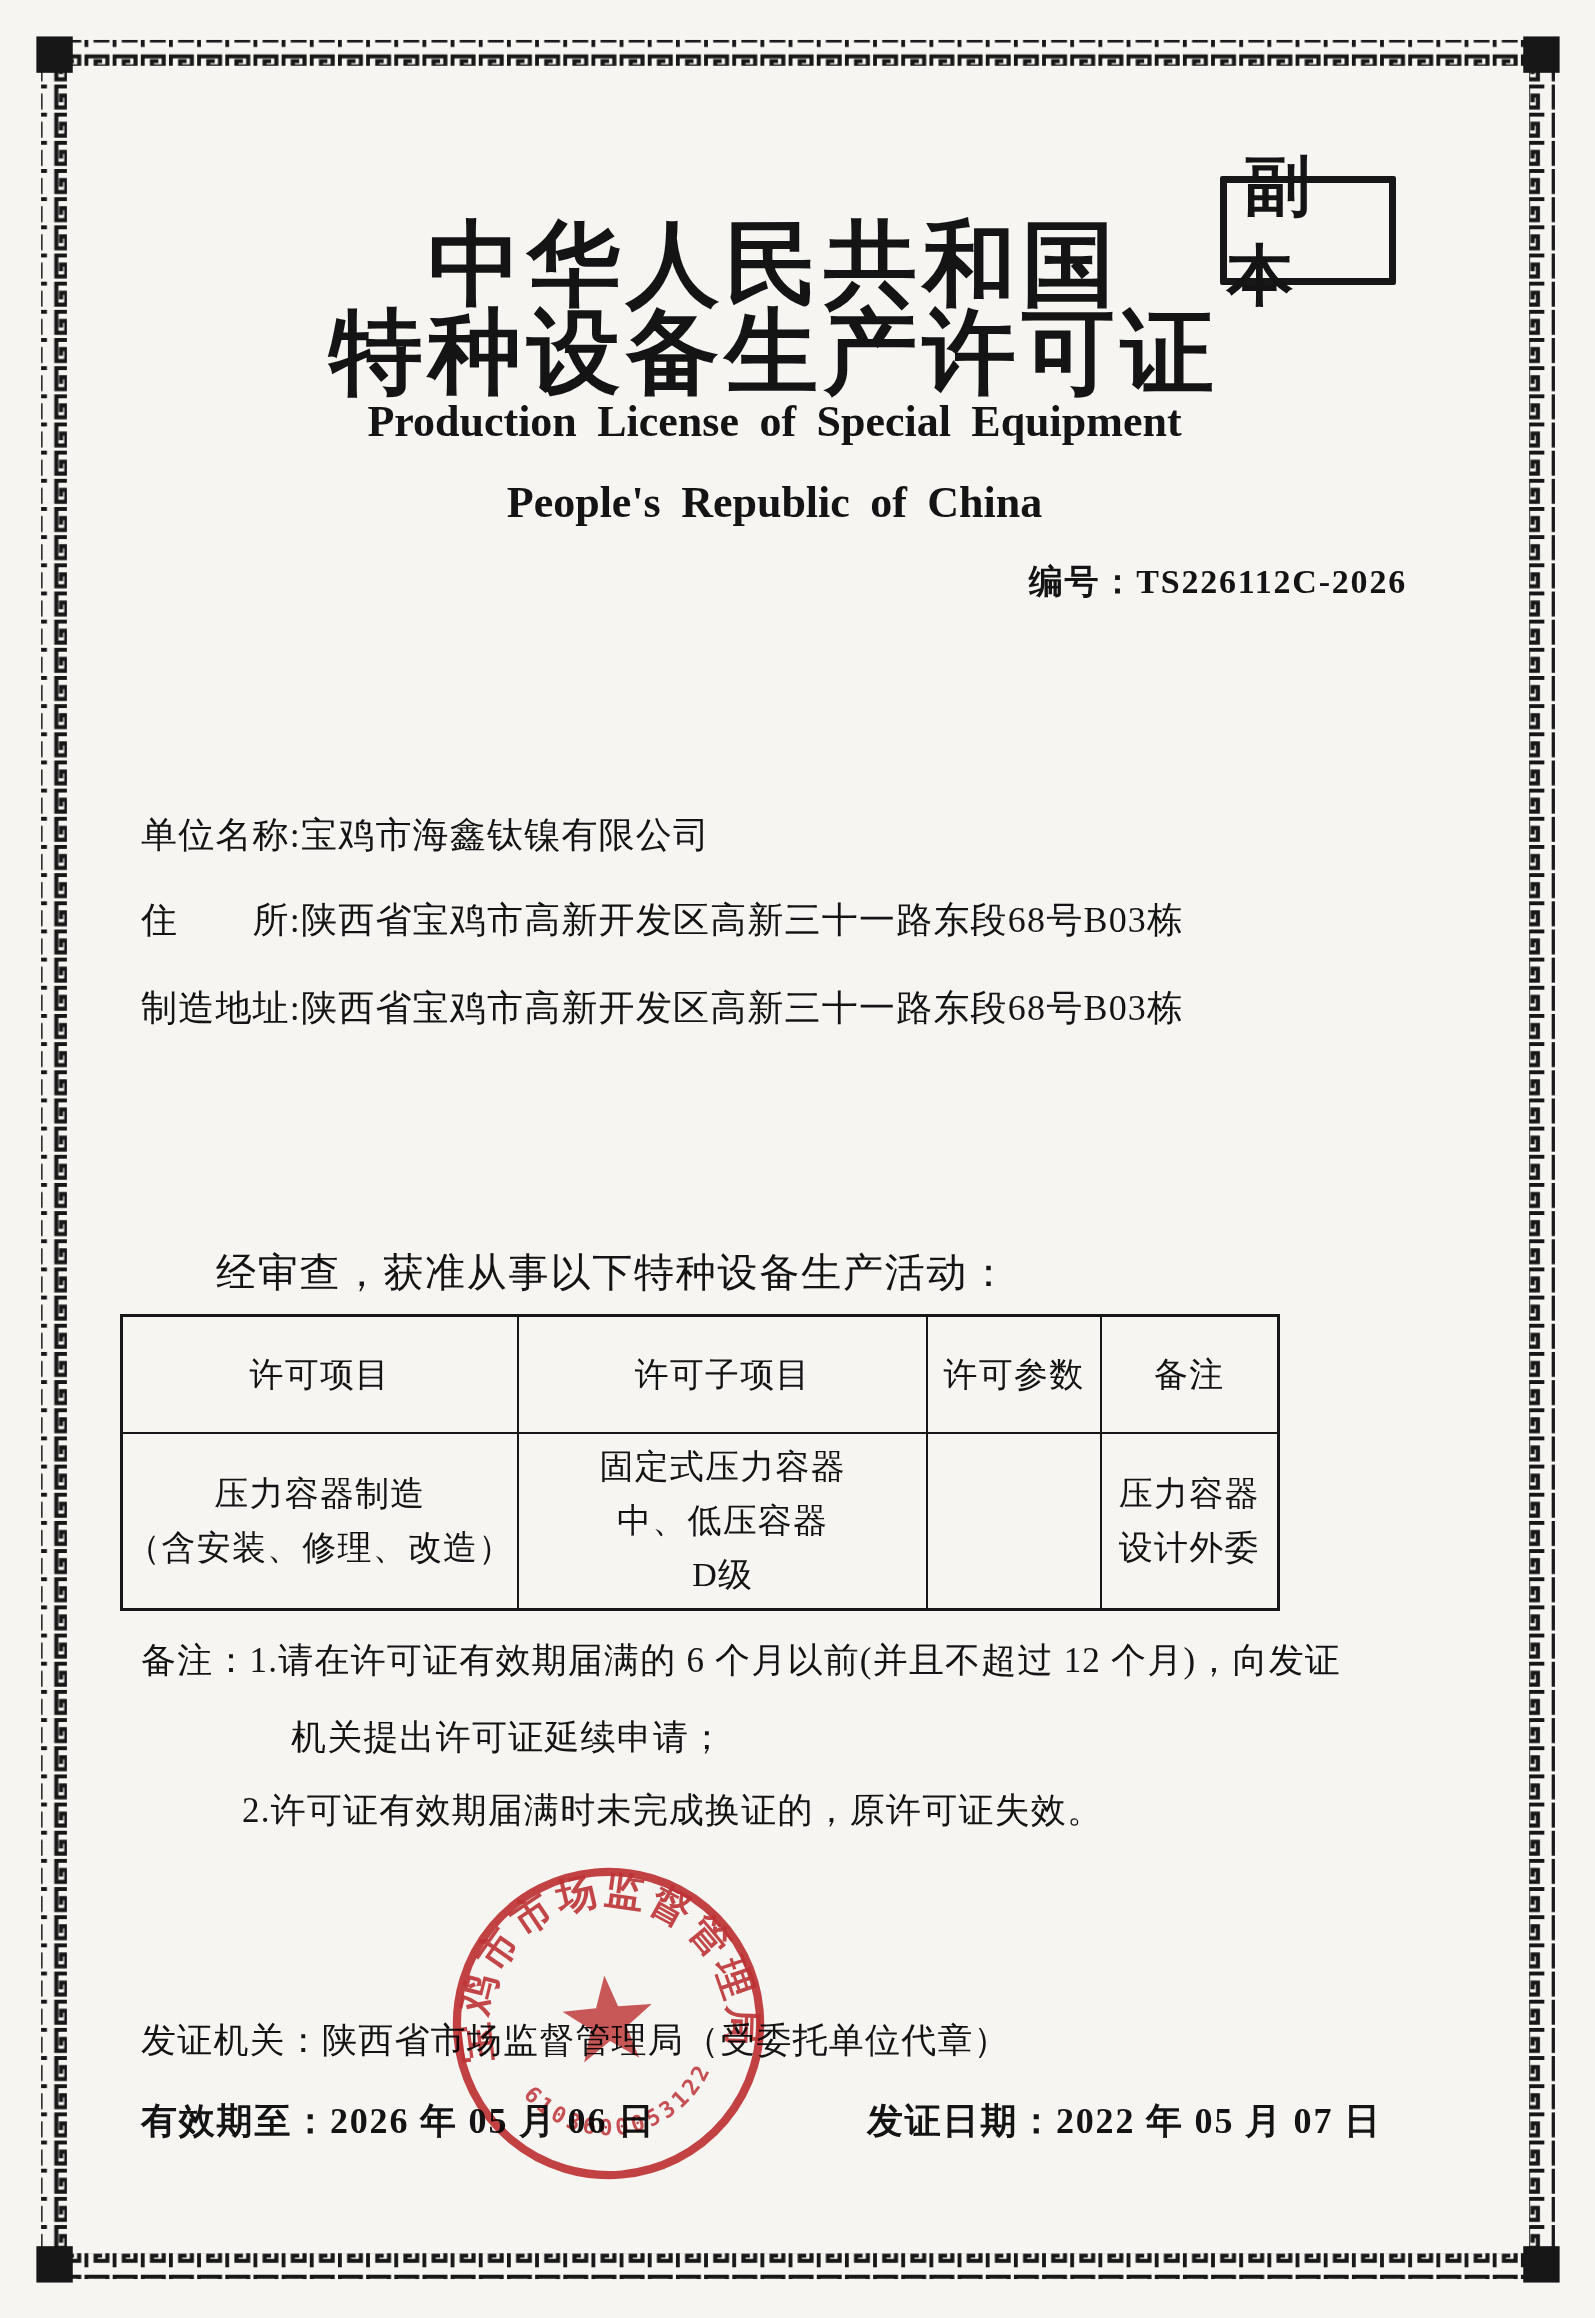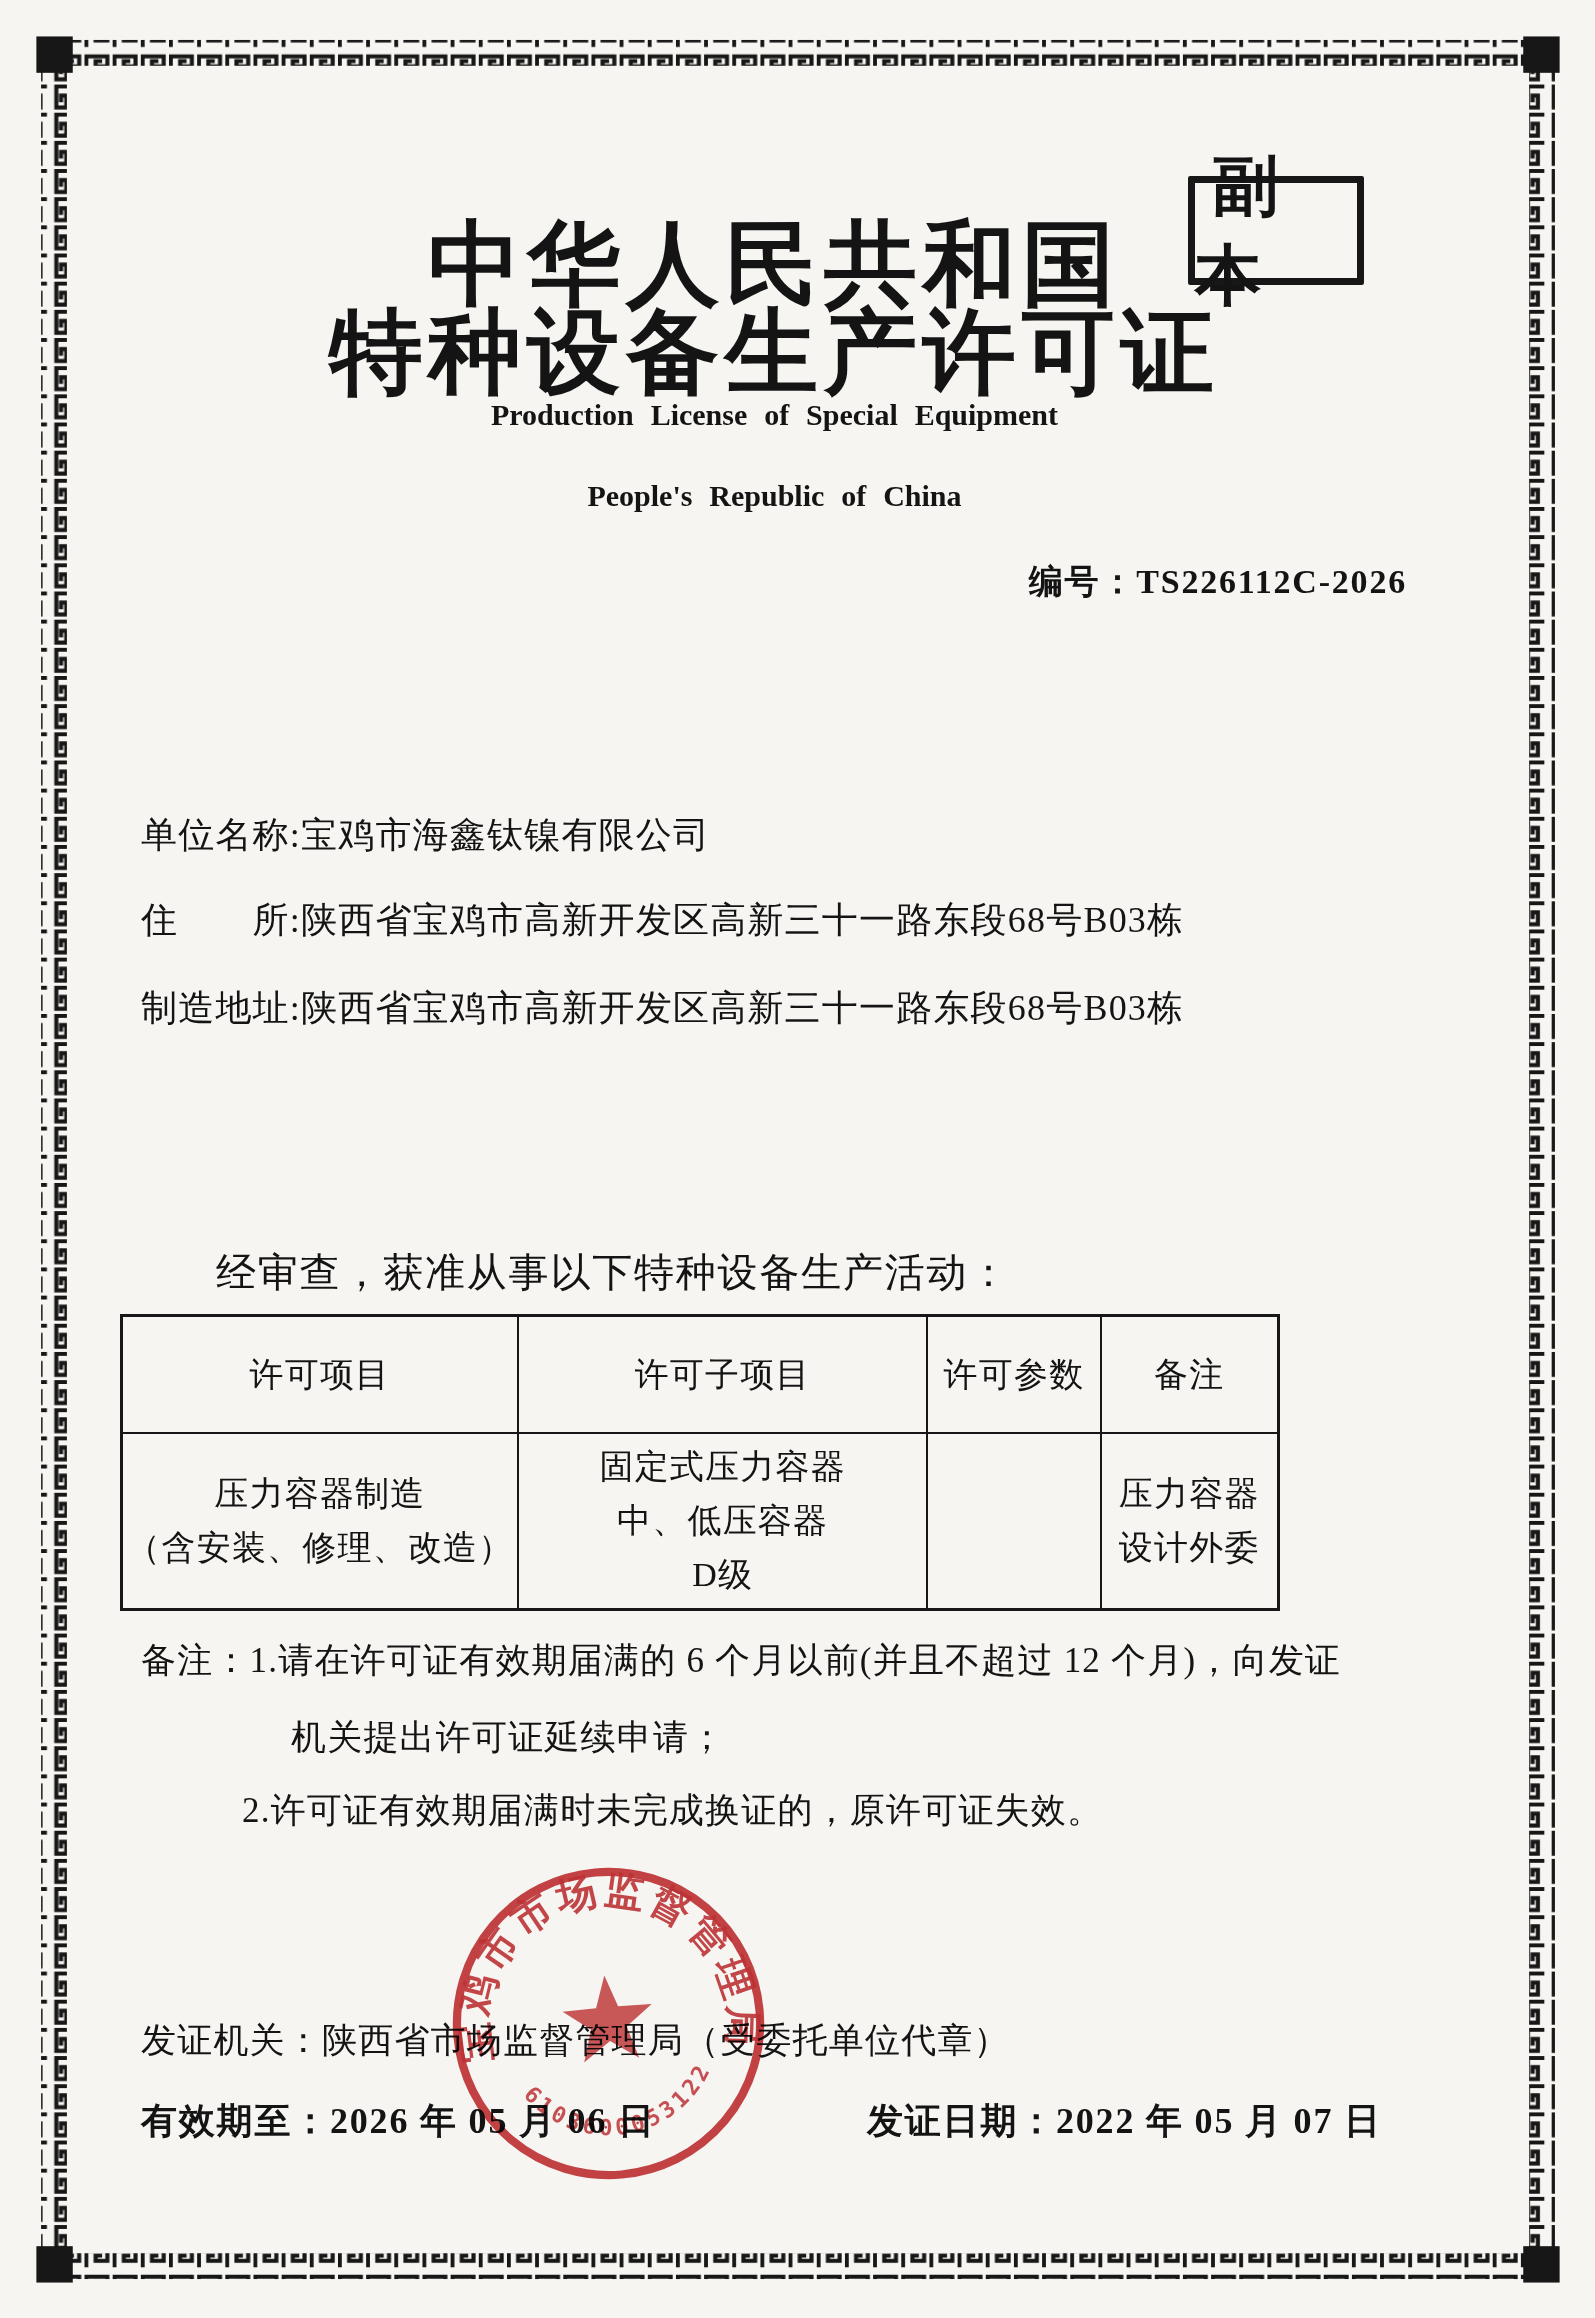--- a/index.html
+++ b/index.html
@@ -8,37 +8,37 @@
     width:1596px;height:2319px;
     background:#f6f5f2;
     font-family:"Liberation Serif","DejaVu Serif",serif;
     color:#141414;
     overflow:hidden;
   }
   
   .border-svg{position:absolute;left:0;top:0;}
   
   .copy-badge{
-    position:absolute;left:1188px;top:176px;width:162px;height:95px;
+    position:absolute;left:1220px;top:176px;width:162px;height:95px;
     border:7.6px solid #171717;border-radius:2.3px;
     display:flex;align-items:center;justify-content:center;
     font-family:"Liberation Sans","DejaVu Sans",sans-serif;
     font-weight:900;font-size:66px;letter-spacing:17.6px;text-indent:17.6px;
   }
   
   .title-cn{
     position:absolute;left:0;width:1549px;text-align:center;
     font-family:"Liberation Sans","DejaVu Sans",sans-serif;
     font-weight:900;font-size:93px;letter-spacing:5.9px;line-height:1;
   }
   .title-cn.l1{top:218px;}
   .title-cn.l2{top:306px;}
   .title-en{
     position:absolute;left:0;width:1549px;text-align:center;
-    font-weight:700;font-size:30px;line-height:1;word-spacing:9.4px;
+    font-weight:700;font-size:44px;line-height:1;word-spacing:9.4px;
   }
   .title-en.l1{top:400px;}
   .title-en.l2{top:481px;}
   
   .license-no{
     position:absolute;top:559px;right:189px;
     font-size:34px;letter-spacing:1.8px;font-weight:600;
   }
   
   .info-line{position:absolute;left:141px;font-size:36px;letter-spacing:1.2px;white-space:nowrap;}

